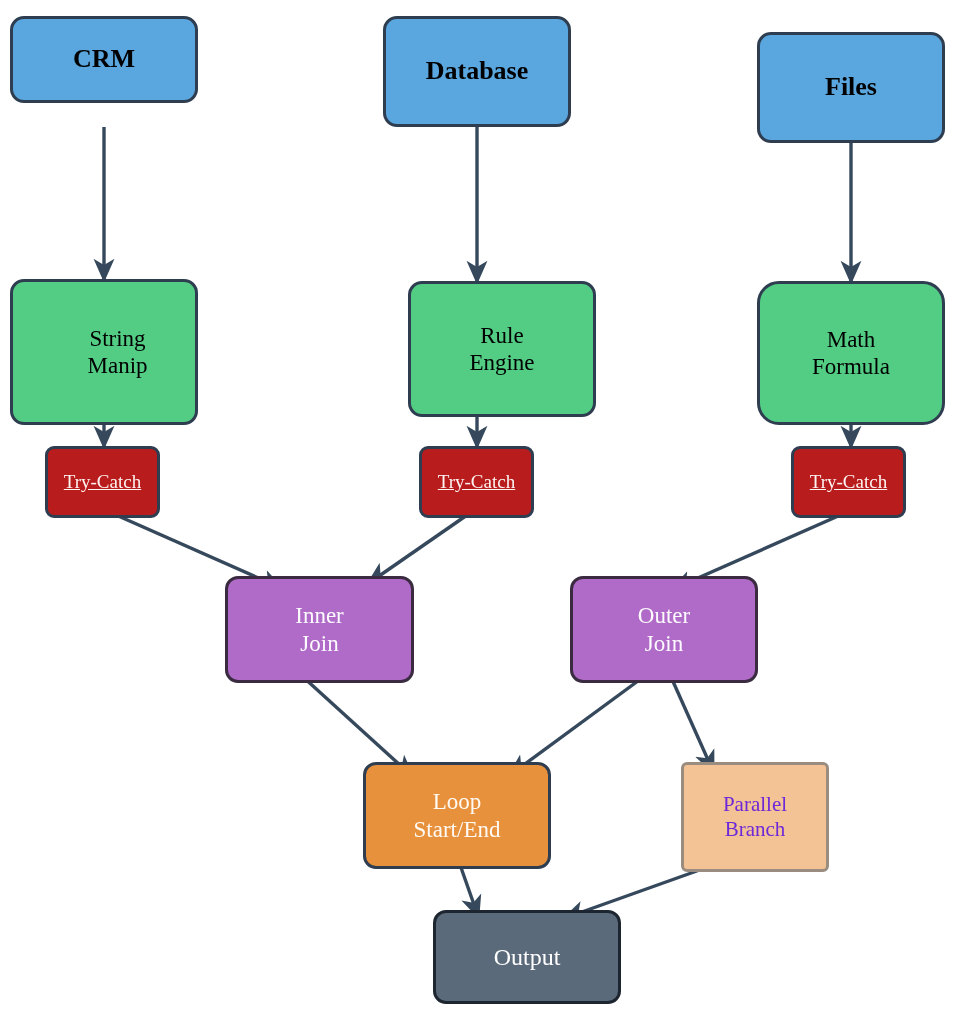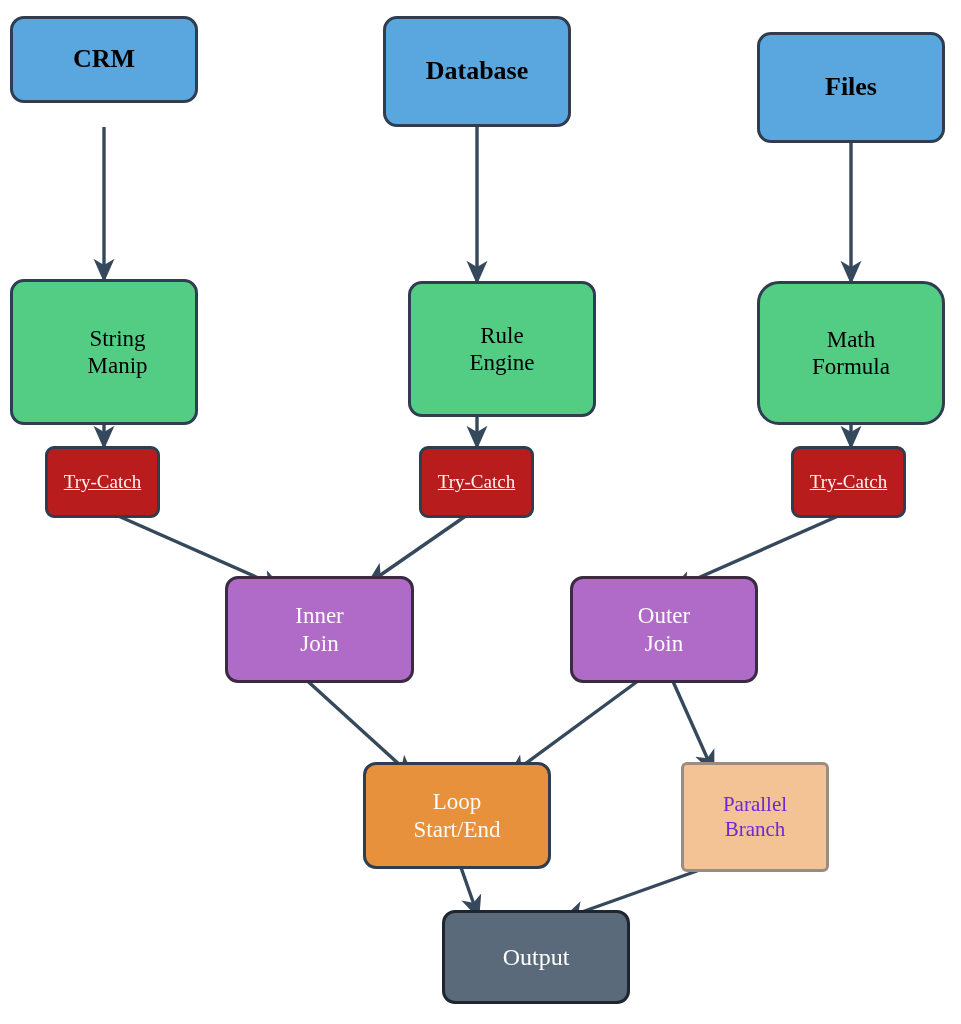--- a/index.html
+++ b/index.html
@@ -136,15 +136,15 @@
       <div class="node error" style="left: 419px; top: 446px; width: 115px; height: 72px;">Try-Catch</div>
       <div class="node error" style="left: 791px; top: 446px; width: 115px; height: 72px;">Try-Catch</div>
       <div class="node join" style="left: 196px; top: 576px; width: 189px; height: 107px; margin-left: 29px;">Inner
 Join</div>
       <div class="node join" style="left: 570px; top: 576px; width: 188px; height: 107px;">Outer
 Join</div>
       <div class="node loop" style="left: 363px; top: 762px; width: 188px; height: 107px;">Loop
 Start/End</div>
       <div class="node branch" style="left: 681px; top: 762px; width: 148px; height: 110px;">Parallel
 Branch</div>
-      <div class="node output" style="left: 442px; top: 910px; width: 188px; height: 94px;">Output</div>
+      <div class="node output" style="left: 433px; top: 910px; width: 188px; height: 94px;">Output</div>
     </div>
 </div>
 
 </body></html>

